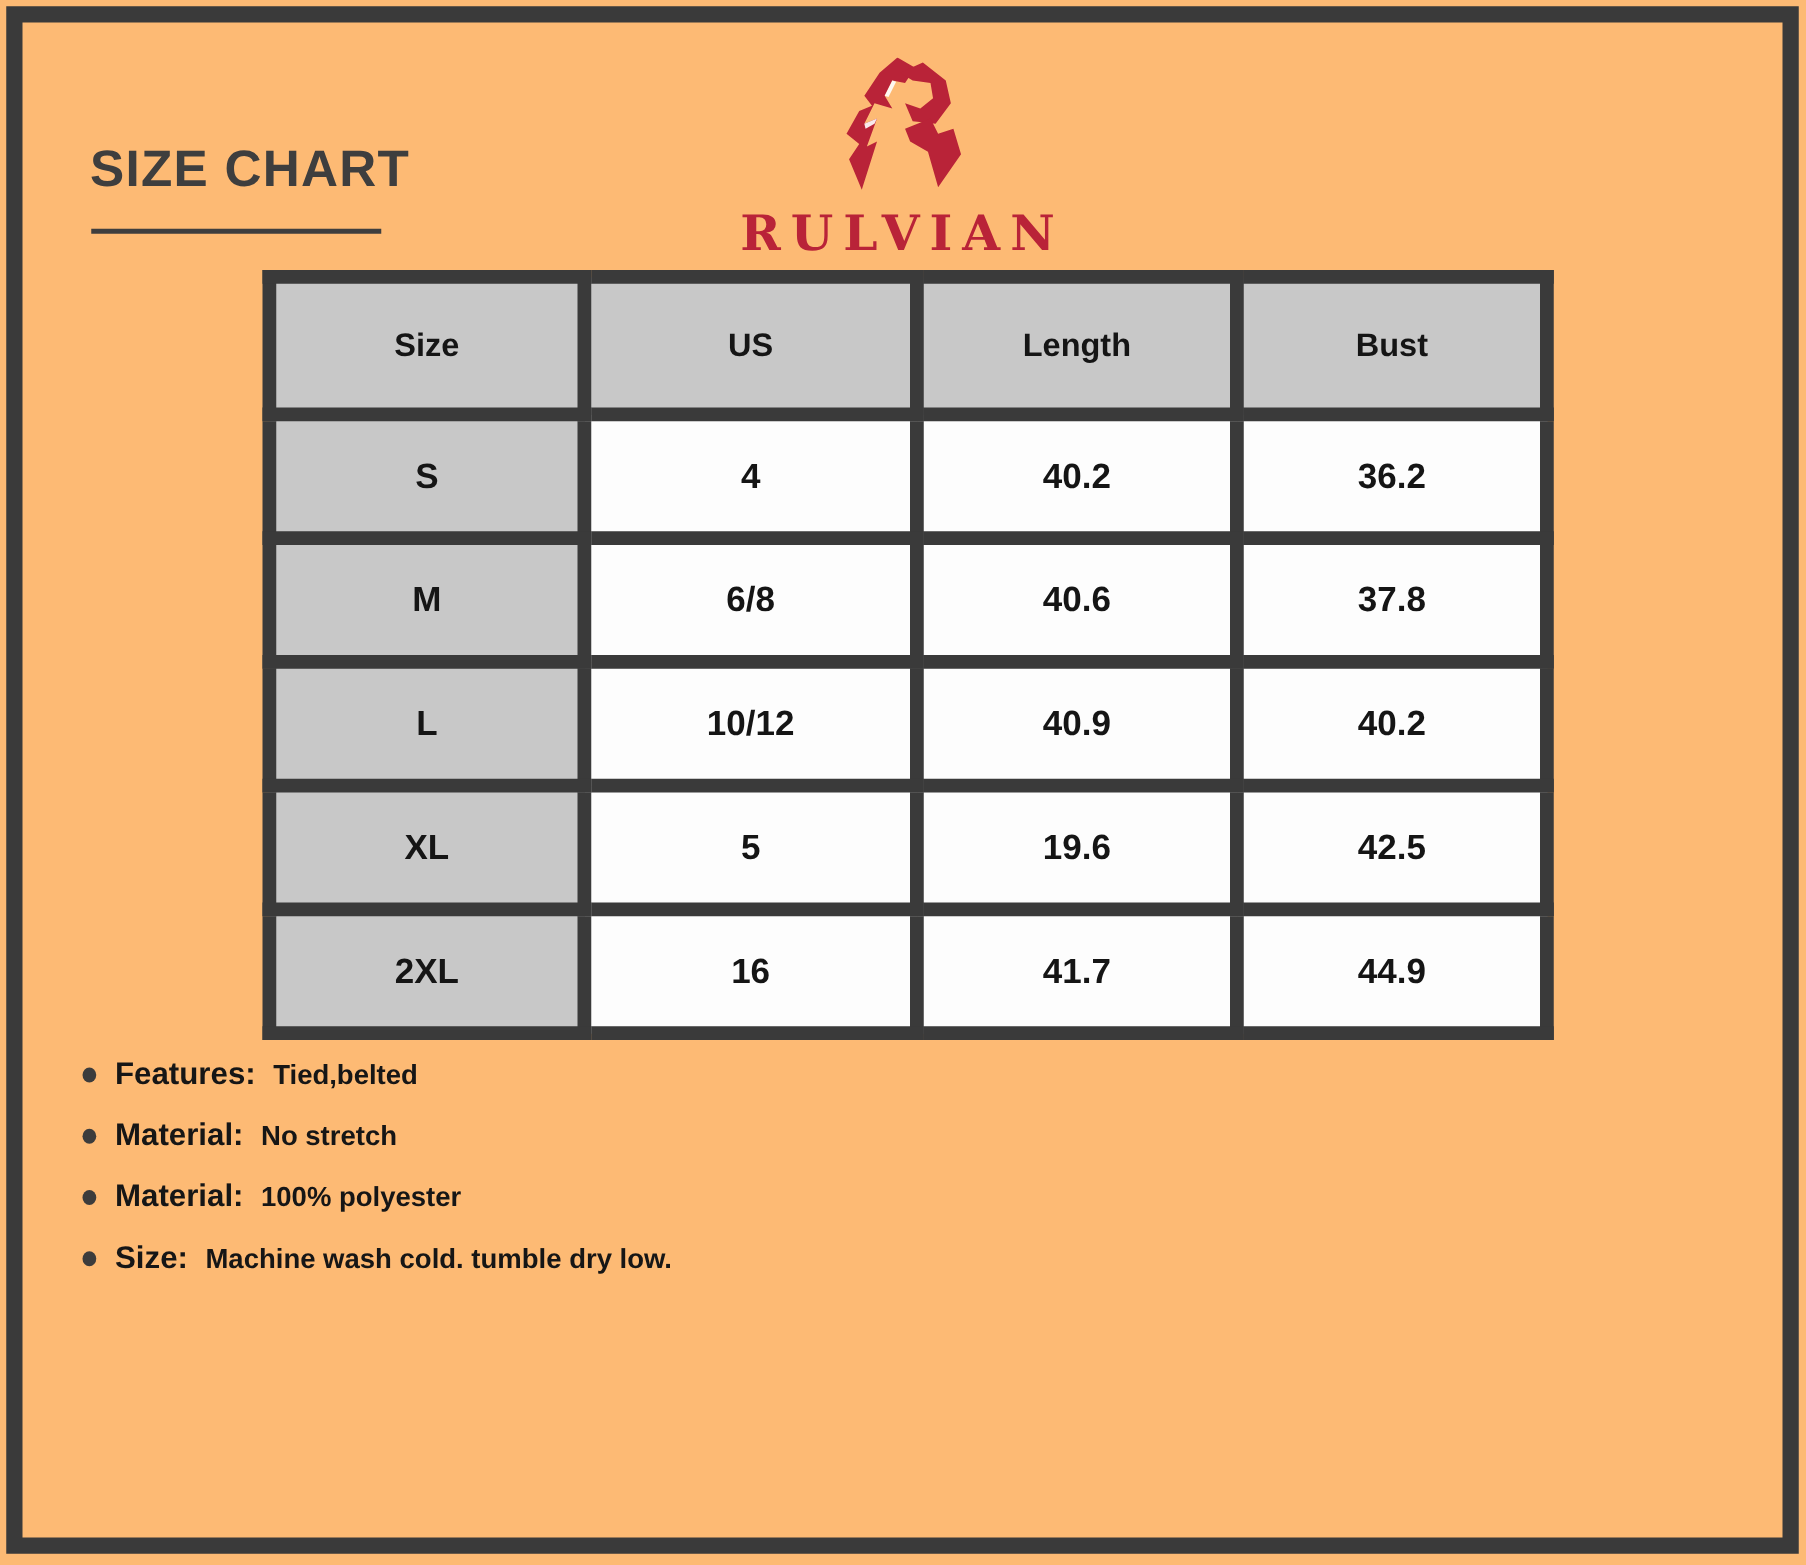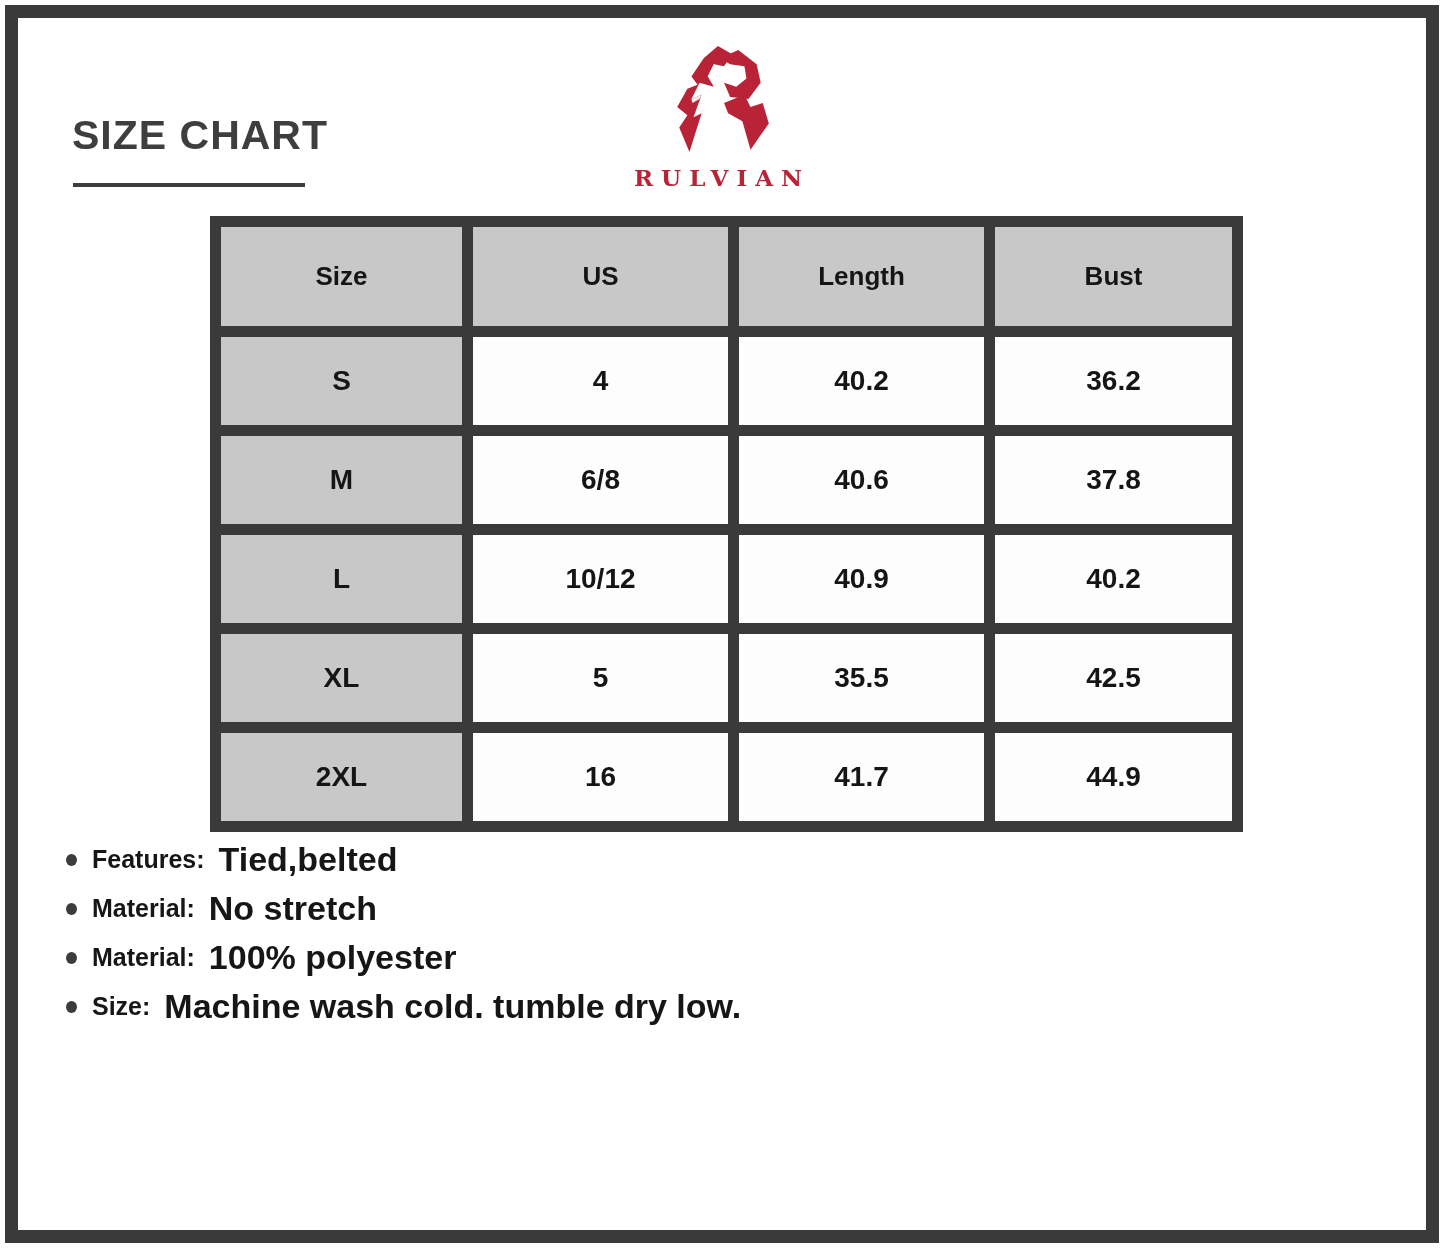--- a/index.html
+++ b/index.html
@@ -1,19 +1,19 @@
 <!DOCTYPE html>
 <html><head>
 <meta charset="utf-8">
 <style>
   html,body{margin:0;padding:0;background:#e9e9e9;}
   .canvas{
     position:relative;
     width:1445px;height:1252px;
-    background:#ffffff;
+    background:#fdba74;
     font-family:"Liberation Sans", sans-serif;
     overflow:hidden;
   }
   
   .frame{
     position:absolute;
     left:5px;top:5px;right:6px;bottom:9px;
     border:13px solid var(--frame,#3a3a3a);
     pointer-events:none;
   }
@@ -38,21 +38,21 @@
     position:absolute;
     left:572px;top:46px;
     width:300px;
     text-align:center;
   }
   .brand svg{display:block;margin:0 auto;}
   .wordmark{
     margin-top:6px;
     font-family:"DejaVu Serif","Liberation Serif",serif;
     font-weight:bold;
-    font-size:23px;
+    font-size:39px;
     letter-spacing:8px;
     color:var(--accent,#b92338);
   }
   
   table.size-table{
     position:absolute;
     left:210px;top:216px;
     width:1022px;
     border-collapse:collapse;
     table-layout:fixed;
@@ -100,21 +100,21 @@
     flex:0 0 auto;
   }
   .detail-label{
     font-size:25px;
     font-weight:bold;
     color:#161616;
     margin-right:14px;
     white-space:pre;
   }
   .detail-value{
-    font-size:34px;
+    font-size:22px;
     font-weight:bold;
     color:#161616;
     white-space:pre;
   }
 </style>
 </head>
 <body>
 
 <div class="canvas" style="--accent: #b92338; --frame: #3a3a3a; --cellgray: #c8c8c8;">
 
@@ -172,21 +172,21 @@
         </tr>
         <tr>
           <td class="size-col">L</td>
           <td>10/12</td>
           <td>40.9</td>
           <td>40.2</td>
         </tr>
         <tr>
           <td class="size-col">XL</td>
           <td>5</td>
-          <td>35.5</td>
+          <td>19.6</td>
           <td>42.5</td>
         </tr>
         <tr>
           <td class="size-col">2XL</td>
           <td>16</td>
           <td>41.7</td>
           <td>44.9</td>
         </tr>
       </tbody>
   </table>

